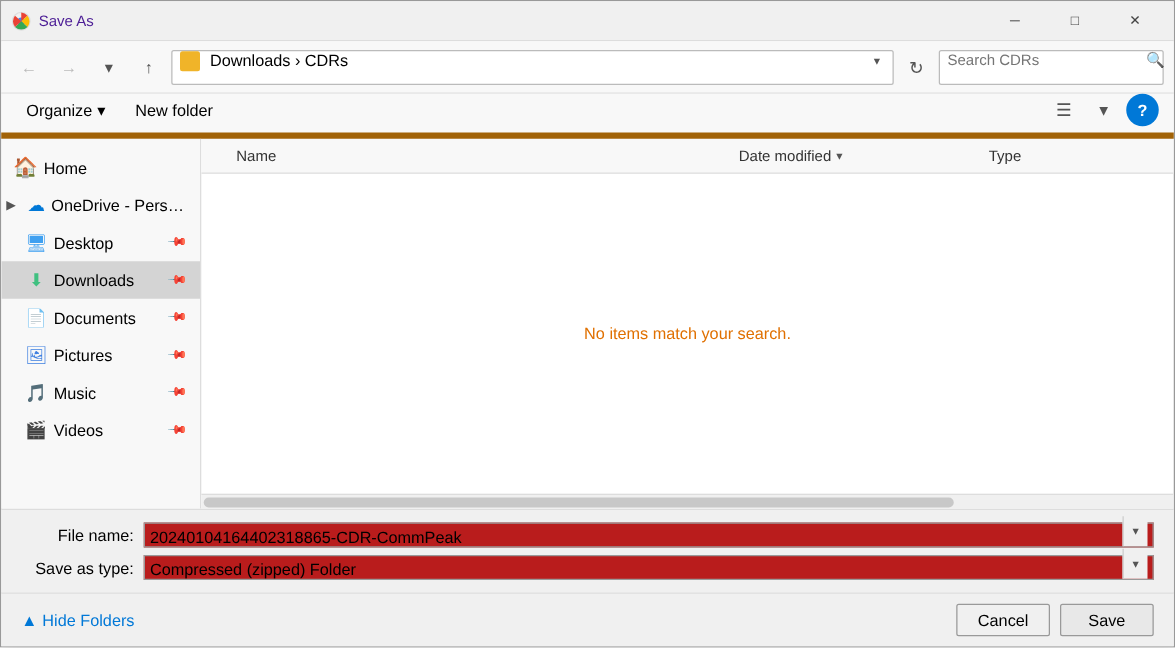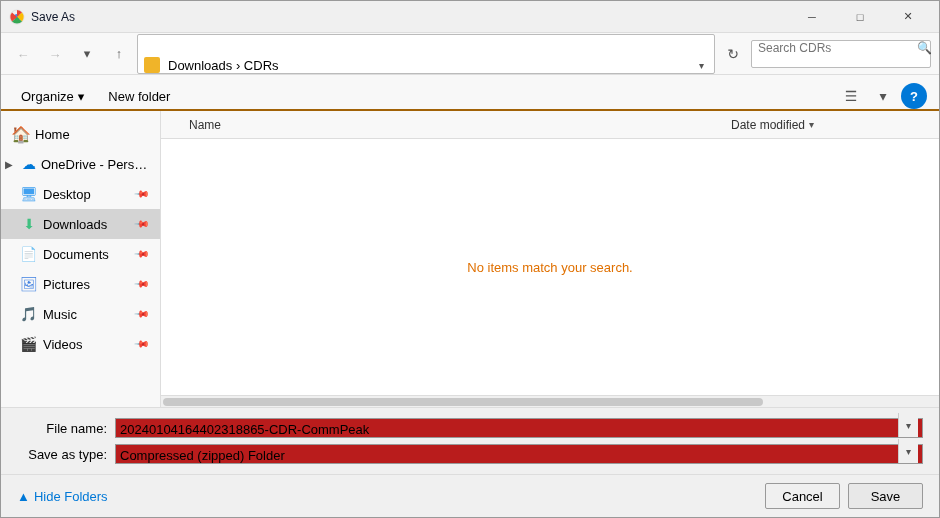--- a/index.html
+++ b/index.html
@@ -34,21 +34,21 @@
       user-select: none;
     }
     .title-bar-icon {
       width: 16px;
       height: 16px;
       margin-right: 6px;
     }
     .title-bar-title {
       flex: 1;
       font-size: 12px;
-      color: #0f172a;
+      color: #4c1d95;
     }
     .title-bar-controls {
       display: flex;
       gap: 2px;
     }
     .title-bar-btn {
       width: 46px;
       height: 32px;
       border: none;
       background: transparent;
@@ -79,25 +79,25 @@
       display: flex;
       align-items: center;
       justify-content: center;
       border-radius: 3px;
       color: #555;
       font-size: 13px;
     }
     .nav-btn.disabled { color: #bbb; cursor: default; }
     .breadcrumb-bar {
       flex: 1;
-      height: 40px;
+      height: 28px;
       border: 1px solid #bbb;
       background: #fff;
       display: flex;
-      align-items: flex-end;
+      align-items: flex-start;
       padding: 0 6px;
       border-radius: 2px;
       gap: 4px;
     }
     .breadcrumb-folder-icon {
       width: 16px;
       height: 16px;
       background: #f0b429;
       border-radius: 2px;
       display: inline-block;
@@ -150,23 +150,23 @@
     .search-icon-el {
       color: #666;
       font-size: 12px;
     }
 
     
     .toolbar {
       height: 36px;
       background: #f8f8f8;
       display: flex;
-      align-items: flex-end;
+      align-items: flex-start;
       padding: 0 12px;
-      border-bottom: 2px solid #a16207;
+      border-bottom: 5px solid #a16207;
       gap: 8px;
     }
     .toolbar-btn {
       height: 26px;
       border: none;
       background: transparent;
       cursor: pointer;
       padding: 0 8px;
       display: flex;
       align-items: center;
@@ -545,20 +545,23 @@
 
     <div class="file-list-container">
       <div class="file-list-header">
         <div class="col-name">
           <span>Name</span>
         </div>
         <div class="col-date">
           <span>Date modified</span>
           <span class="sort-arrow">▾</span>
         </div>
+        <div class="col-type">
+          <span>Type</span>
+        </div>
       </div>
       <div class="file-list-body">
         <div class="empty-message">No items match your search.</div>
       </div>
       <div class="hscroll-bar">
         <div class="hscroll-thumb"></div>
       </div>
     </div>
 
   </div>

